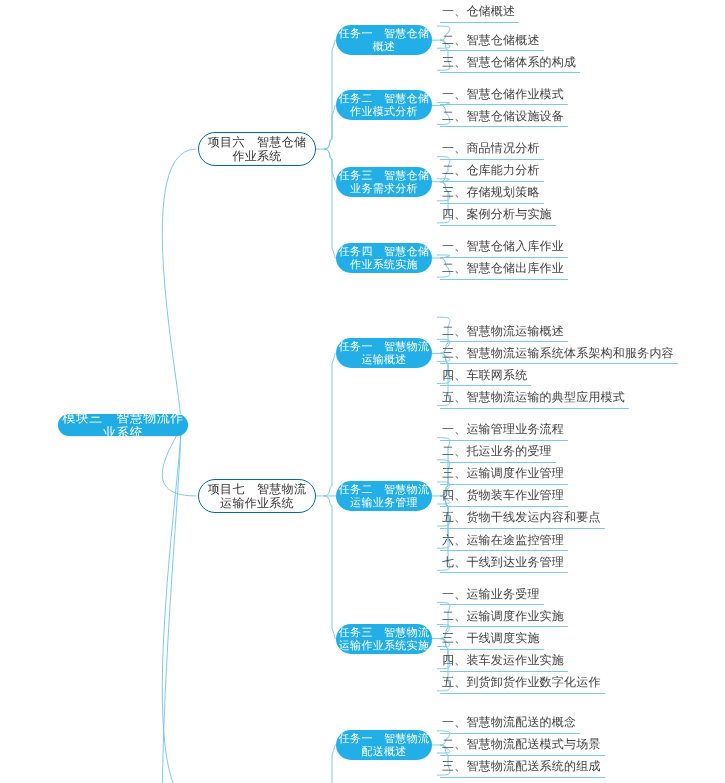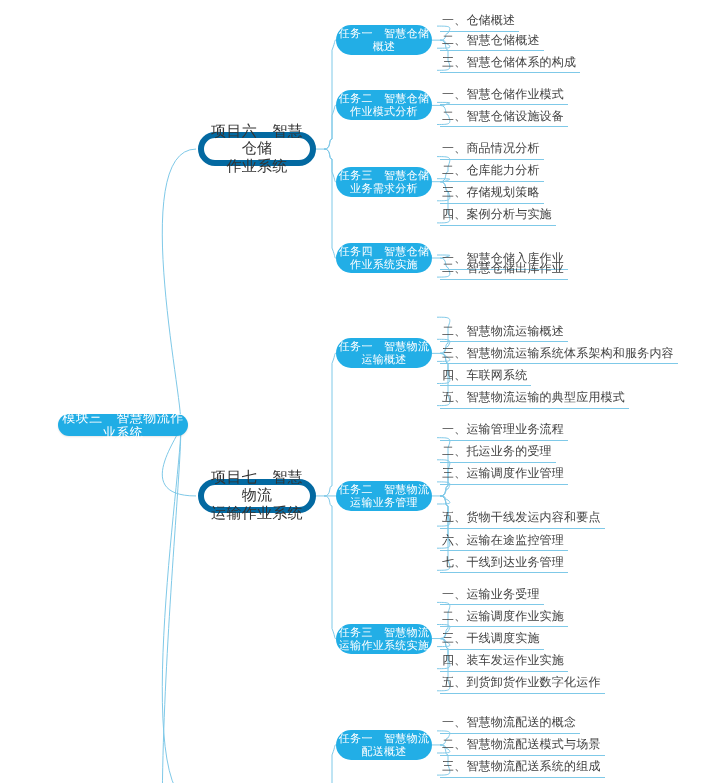--- a/index.html
+++ b/index.html
@@ -40,23 +40,23 @@
     background: #20ADE5;
     color: #ffffff;
     border-radius: 999px;
     font-size: 13px;
     letter-spacing: 0.5px;
     box-shadow: 0 1px 2px rgba(0,0,0,0.10);
   }
   .node-project {
     background: #ffffff;
     color: #333333;
-    border: 6px solid #0369a1;
+    border: 1px solid #0369a1;
     border-radius: 999px;
-    font-size: 15px;
+    font-size: 12px;
     letter-spacing: 0.3px;
   }
   .node-task {
     background: #22AEE6;
     color: #ffffff;
     border-radius: 999px;
     font-size: 11px;
     letter-spacing: 0.3px;
   }
   .node-leaf {
@@ -140,21 +140,21 @@
       <path d="M 324 804.6750000000002 C 332 804.6750000000002, 328 807.4375000000002, 332 807.4375000000002 L 332 807.4375000000002 C 336 810.2000000000002, 334 810.2000000000002, 336 810.2000000000002" fill="none" stroke="#7FC9E8" stroke-width="1"></path>
       <path d="M 324 804.6750000000002 C 332 804.6750000000002, 328 814.6750000000002, 332 814.6750000000002 L 332 854.4000000000002 C 336 864.4000000000002, 334 864.4000000000002, 336 864.4000000000002" fill="none" stroke="#7FC9E8" stroke-width="1"></path>
       <path d="M 316 975.8000000000002 L 324 975.8000000000002" fill="none" stroke="#7FC9E8" stroke-width="1"></path>
       <path d="M 324 975.8000000000002 C 332 975.8000000000002, 328 965.8000000000002, 332 965.8000000000002 L 332 947.6500000000002 C 336 937.6500000000002, 334 937.6500000000002, 336 937.6500000000002" fill="none" stroke="#7FC9E8" stroke-width="1"></path>
       <path d="M 324 975.8000000000002 C 332 975.8000000000002, 328 985.8000000000002, 332 985.8000000000002 L 332 1003.9500000000002 C 336 1013.9500000000002, 334 1013.9500000000002, 336 1013.9500000000002" fill="none" stroke="#7FC9E8" stroke-width="1"></path>
       <path d="M 180 425 C 188 419.4815, 126 149.075, 196 149.075" fill="none" stroke="#7FC9E8" stroke-width="1"></path>
       <path d="M 180 425 C 188 426.419, 126 495.95000000000005, 196 495.95000000000005" fill="none" stroke="#7FC9E8" stroke-width="1"></path>
       <path d="M 180 425 C 188 432.5935, 126 804.6750000000002, 196 804.6750000000002" fill="none" stroke="#7FC9E8" stroke-width="1"></path>
       <path d="M 180 425 C 188 436.016, 126 975.8000000000002, 196 975.8000000000002" fill="none" stroke="#7FC9E8" stroke-width="1"></path>
     </svg>
-<div class="node node-leaf" style="left: 440px; top: 10px; width: auto; height: 22.1px; white-space: nowrap; padding-right: 4px;">
+<div class="node node-leaf" style="left: 440px; top: 1px; width: auto; height: 22.1px; white-space: nowrap; padding-right: 4px;">
       <span>一、仓储概述</span>
     </div>
     <div class="node node-leaf" style="left: 440px; top: 29.1px; width: auto; height: 22.1px; white-space: nowrap; padding-right: 4px;">
       <span>二、智慧仓储概述</span>
     </div>
     <div class="node node-leaf" style="left: 440px; top: 51.2px; width: auto; height: 22.1px; white-space: nowrap; padding-right: 4px;">
       <span>三、智慧仓储体系的构成</span>
     </div>
     <div class="node node-task" style="left: 336px; top: 25.15px; width: 96px; height: 30px;"><span>任务一　智慧仓储
 概述</span></div>
@@ -173,21 +173,21 @@
       <span>二、仓库能力分析</span>
     </div>
     <div class="node node-leaf" style="left: 440px; top: 181.7px; width: auto; height: 22.1px; white-space: nowrap; padding-right: 4px;">
       <span>三、存储规划策略</span>
     </div>
     <div class="node node-leaf" style="left: 440px; top: 203.8px; width: auto; height: 22.1px; white-space: nowrap; padding-right: 4px;">
       <span>四、案例分析与实施</span>
     </div>
     <div class="node node-task" style="left: 336px; top: 166.7px; width: 96px; height: 30px;"><span>任务三　智慧仓储
 业务需求分析</span></div>
-    <div class="node node-leaf" style="left: 440px; top: 235.9px; width: auto; height: 22.1px; white-space: nowrap; padding-right: 4px; margin-top: 12px;">
+    <div class="node node-leaf" style="left: 440px; top: 235.9px; width: auto; height: 22.1px; white-space: nowrap; padding-right: 4px;">
       <span>一、智慧仓储入库作业</span>
     </div>
     <div class="node node-leaf" style="left: 440px; top: 258px; width: auto; height: 22.1px; white-space: nowrap; padding-right: 4px;">
       <span>二、智慧仓储出库作业</span>
     </div>
     <div class="node node-task" style="left: 336px; top: 243px; width: 96px; height: 30px;"><span>任务四　智慧仓储
 作业系统实施</span></div>
     <div class="node node-leaf" style="left: 440px; top: 320.2px; width: auto; height: 22.1px; white-space: nowrap; padding-right: 4px;">
       <span>二、智慧物流运输概述</span>
     </div>
@@ -203,20 +203,23 @@
     <div class="node node-task" style="left: 336px; top: 338.35px; width: 96px; height: 30px;"><span>任务一　智慧物流
 运输概述</span></div>
     <div class="node node-leaf" style="left: 440px; top: 418.6px; width: auto; height: 22.1px; white-space: nowrap; padding-right: 4px;">
       <span>一、运输管理业务流程</span>
     </div>
     <div class="node node-leaf" style="left: 440px; top: 440.7px; width: auto; height: 22.1px; white-space: nowrap; padding-right: 4px;">
       <span>二、托运业务的受理</span>
     </div>
     <div class="node node-leaf" style="left: 440px; top: 462.8px; width: auto; height: 22.1px; white-space: nowrap; padding-right: 4px;">
       <span>三、运输调度作业管理</span>
+    </div>
+    <div class="node node-leaf" style="left: 440px; top: 484.9px; width: auto; height: 22.1px; white-space: nowrap; padding-right: 4px;">
+      <span>四、货物装车作业管理</span>
     </div>
     <div class="node node-leaf" style="left: 440px; top: 507px; width: auto; height: 22.1px; white-space: nowrap; padding-right: 4px;">
       <span>五、货物干线发运内容和要点</span>
     </div>
     <div class="node node-leaf" style="left: 440px; top: 529.1px; width: auto; height: 22.1px; white-space: nowrap; padding-right: 4px;">
       <span>六、运输在途监控管理</span>
     </div>
     <div class="node node-leaf" style="left: 440px; top: 551.2px; width: auto; height: 22.1px; white-space: nowrap; padding-right: 4px;">
       <span>七、干线到达业务管理</span>
     </div>

